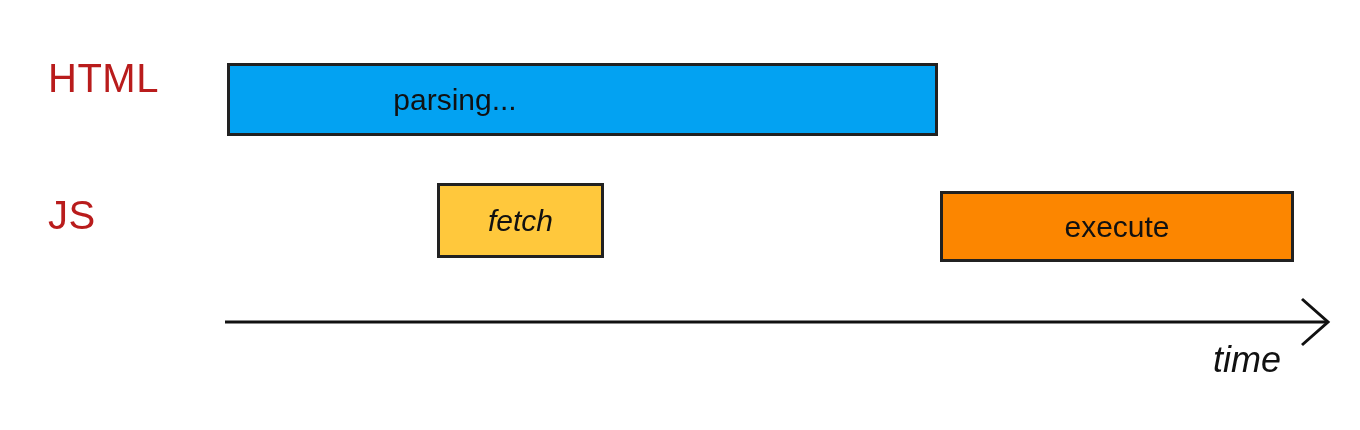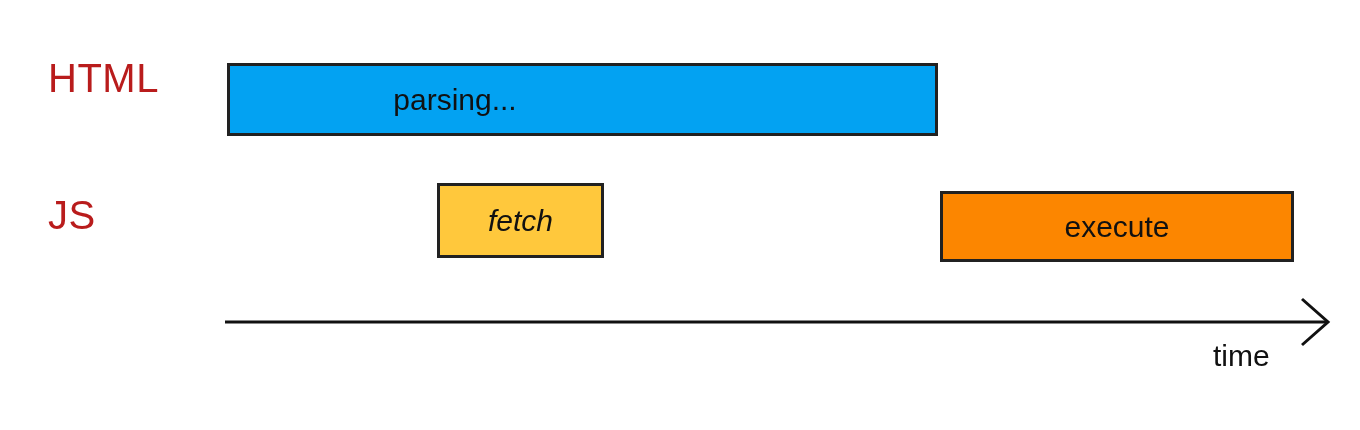--- a/index.html
+++ b/index.html
@@ -53,23 +53,24 @@
     position: absolute;
     left: 0; top: 0;
     width: 1360px;
     height: 430px;
     pointer-events: none;
   }
   .time-label {
     position: absolute;
     left: 1213px;
     top: 339px;
-    font-size: 30px;
+    font-size: 36px;
     font-weight: 500;
     color: #111111;
+    font-style: italic;
   }
 </style>
 </head>
 <body>
 
 <div class="canvas">
 
   <div class="row-label html-label">HTML</div>
 
   <div class="bar parsing-bar" style="background-color: rgb(3, 162, 242); margin-top: 19px;">

